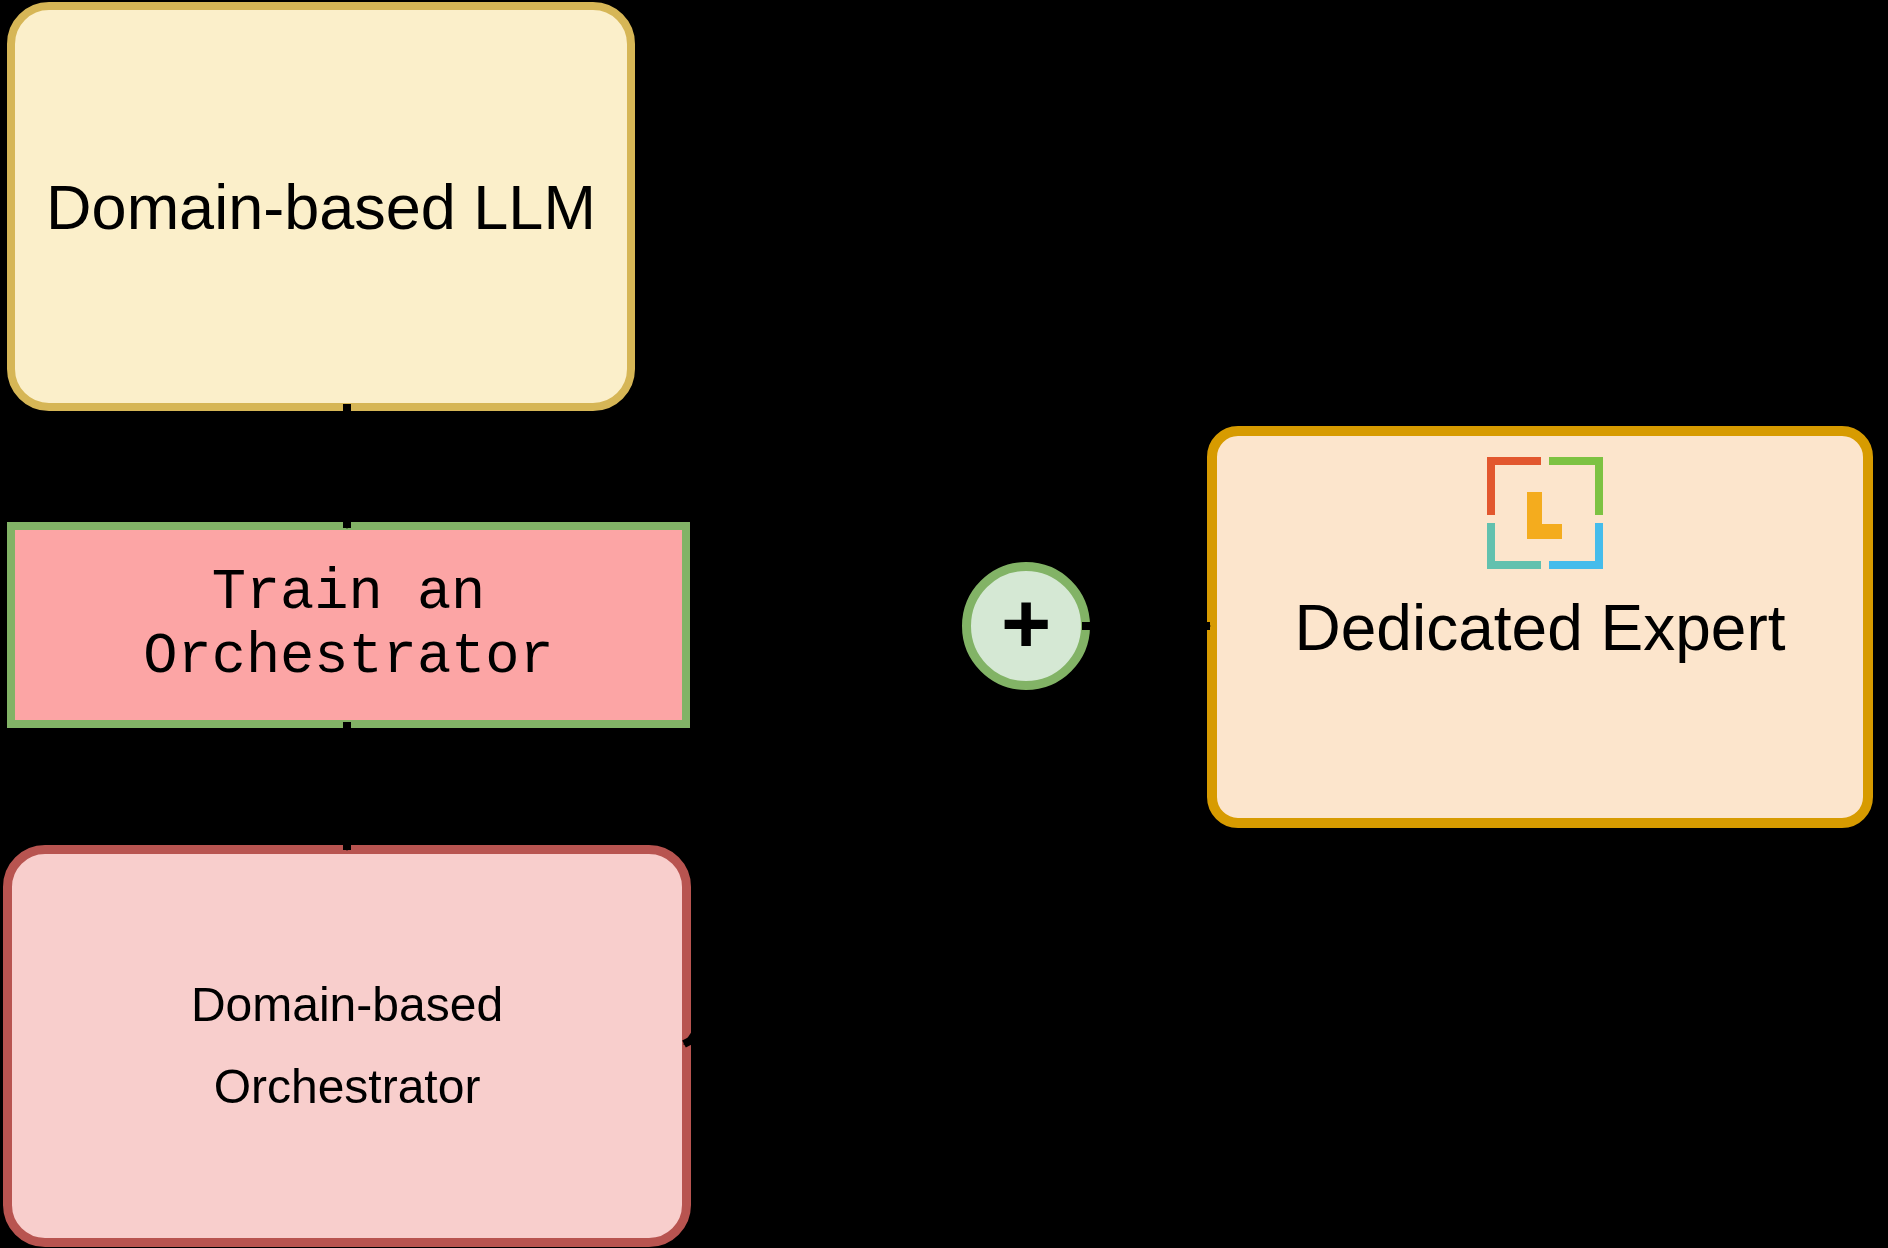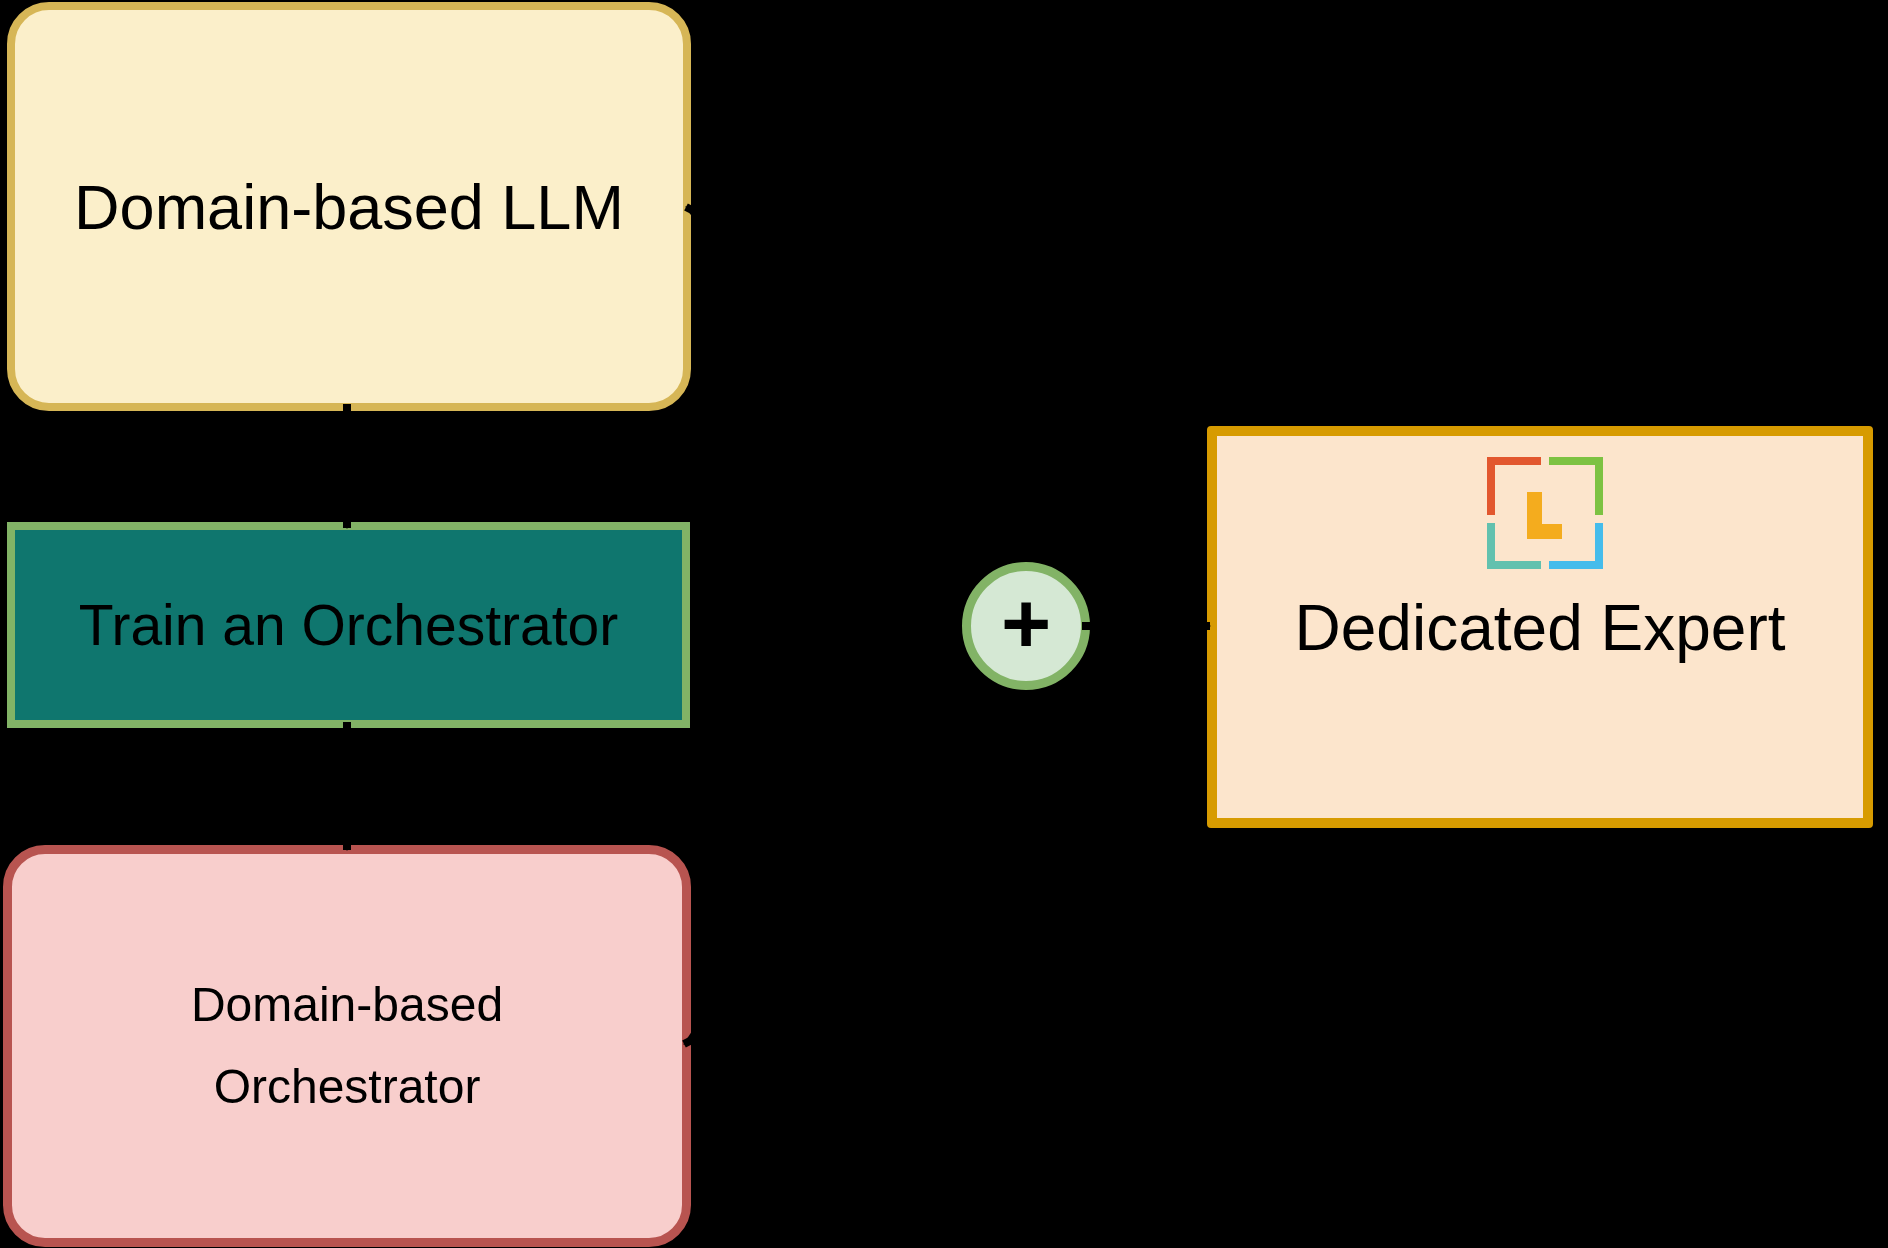--- a/index.html
+++ b/index.html
@@ -13,21 +13,21 @@
   }
   .node {
     position: absolute;
     box-sizing: border-box;
     display: flex;
     align-items: center;
     justify-content: center;
     text-align: center;
   }
   #node-llm {
-    left: 7px; top: 2px; width: 684px; height: 409px;
+    left: 7px; top: 2px; width: 628px; height: 409px;
     border: 8px solid; border-radius: 42px;
     font-size: 63px;
     justify-content: center;
   }
   #node-train {
     left: 7px; top: 522px; width: 683px; height: 206px;
     border: 8px solid;
     font-size: 57px;
   }
   #node-orch {
@@ -38,21 +38,21 @@
   }
   #node-plus {
     left: 962px; top: 562px; width: 128px; height: 128px;
     border: 9px solid; border-radius: 50%;
     font-size: 86px; font-weight: 700;
     line-height: 1;
     padding-bottom: 6px;
   }
   #node-expert {
     left: 1207px; top: 426px; width: 666px; height: 402px;
-    border: 10px solid; border-radius: 4px;
+    border: 10px solid; border-radius: 31px;
     font-size: 64px;
     display: block;
   }
   #expert-logo { position: absolute; left: 270px; top: 21px; }
   #expert-label {
     position: absolute; left: 0; top: 155px; width: 100%;
     line-height: 74px; text-align: center;
   }
   #edges {
     position: absolute; left: 0; top: 0; width: 1888px; height: 1248px;
@@ -61,21 +61,21 @@
 </style>
 </head>
 <body style="background: rgb(0, 0, 0);">
 
 <div id="canvas">
 
   <div class="node" id="node-llm" style="background: rgb(251, 239, 202); border-color: rgb(214, 182, 86);">
     <span>Domain-based LLM</span>
   </div>
 
-  <div class="node" id="node-train" style="background: #0f766e; border-color: rgb(130, 179, 102);">
+  <div class="node" id="node-train" style="background: #fca5a5; border-color: rgb(130, 179, 102); font-family: Liberation Mono, monospace;">
     <span>Train an Orchestrator</span>
   </div>
 
   <div class="node" id="node-orch" style="background: rgb(248, 206, 204); border-color: rgb(184, 84, 80);">
     <span>Domain-based</span>
     <span>Orchestrator</span>
   </div>
 
   <div class="node" id="node-plus" style="background: rgb(213, 232, 212); border-color: rgb(130, 179, 102);">
     <span>+</span>

